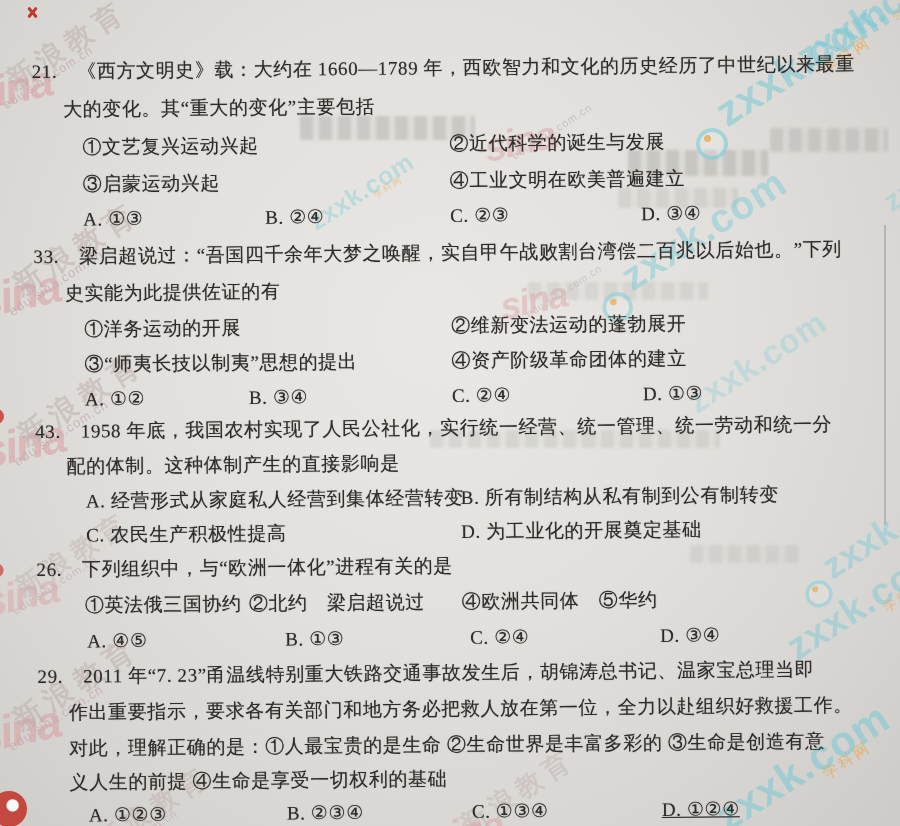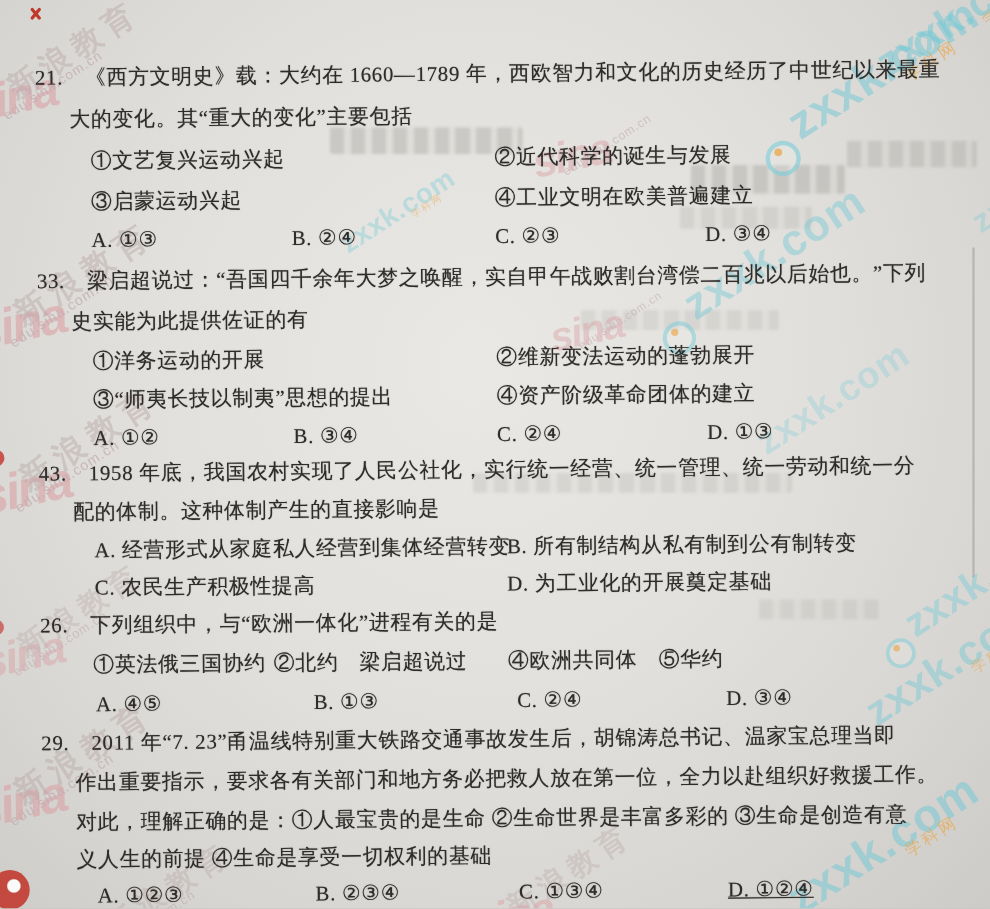--- a/index.html
+++ b/index.html
@@ -191,21 +191,21 @@
       <div class="row" style="top:73px;">
         <span class="at" style="left:50px;">①洋务运动的开展</span>
         <span class="at" style="left:417px;">②维新变法运动的蓬勃展开</span>
       </div>
       <div class="row" style="top:108px;">
         <span class="at" style="left:50px;">③“师夷长技以制夷”思想的提出</span>
         <span class="at" style="left:417px;">④资产阶级革命团体的建立</span>
       </div>
       <div class="row" style="top:143px;">
         <span class="at" style="left:50px;">A. ①②</span>
-        <span class="at" style="left:232px;">B. ③④</span>
+        <span class="at" style="left:214px;">B. ③④</span>
         <span class="at" style="left:417px;">C. ②④</span>
         <span class="at" style="left:608px;">D. ①③</span>
       </div>
     </div>
 
     <div class="q" style="top:415px;">
       <div class="row" style="top:0;">
           <span class="at" style="left:0;"><span class="num">43.</span><span>1958 年底，我国农村实现了人民公社化，实行统一经营、统一管理、统一劳动和统一分</span></span>
         </div>
       <div class="row" style="top:35px;">

